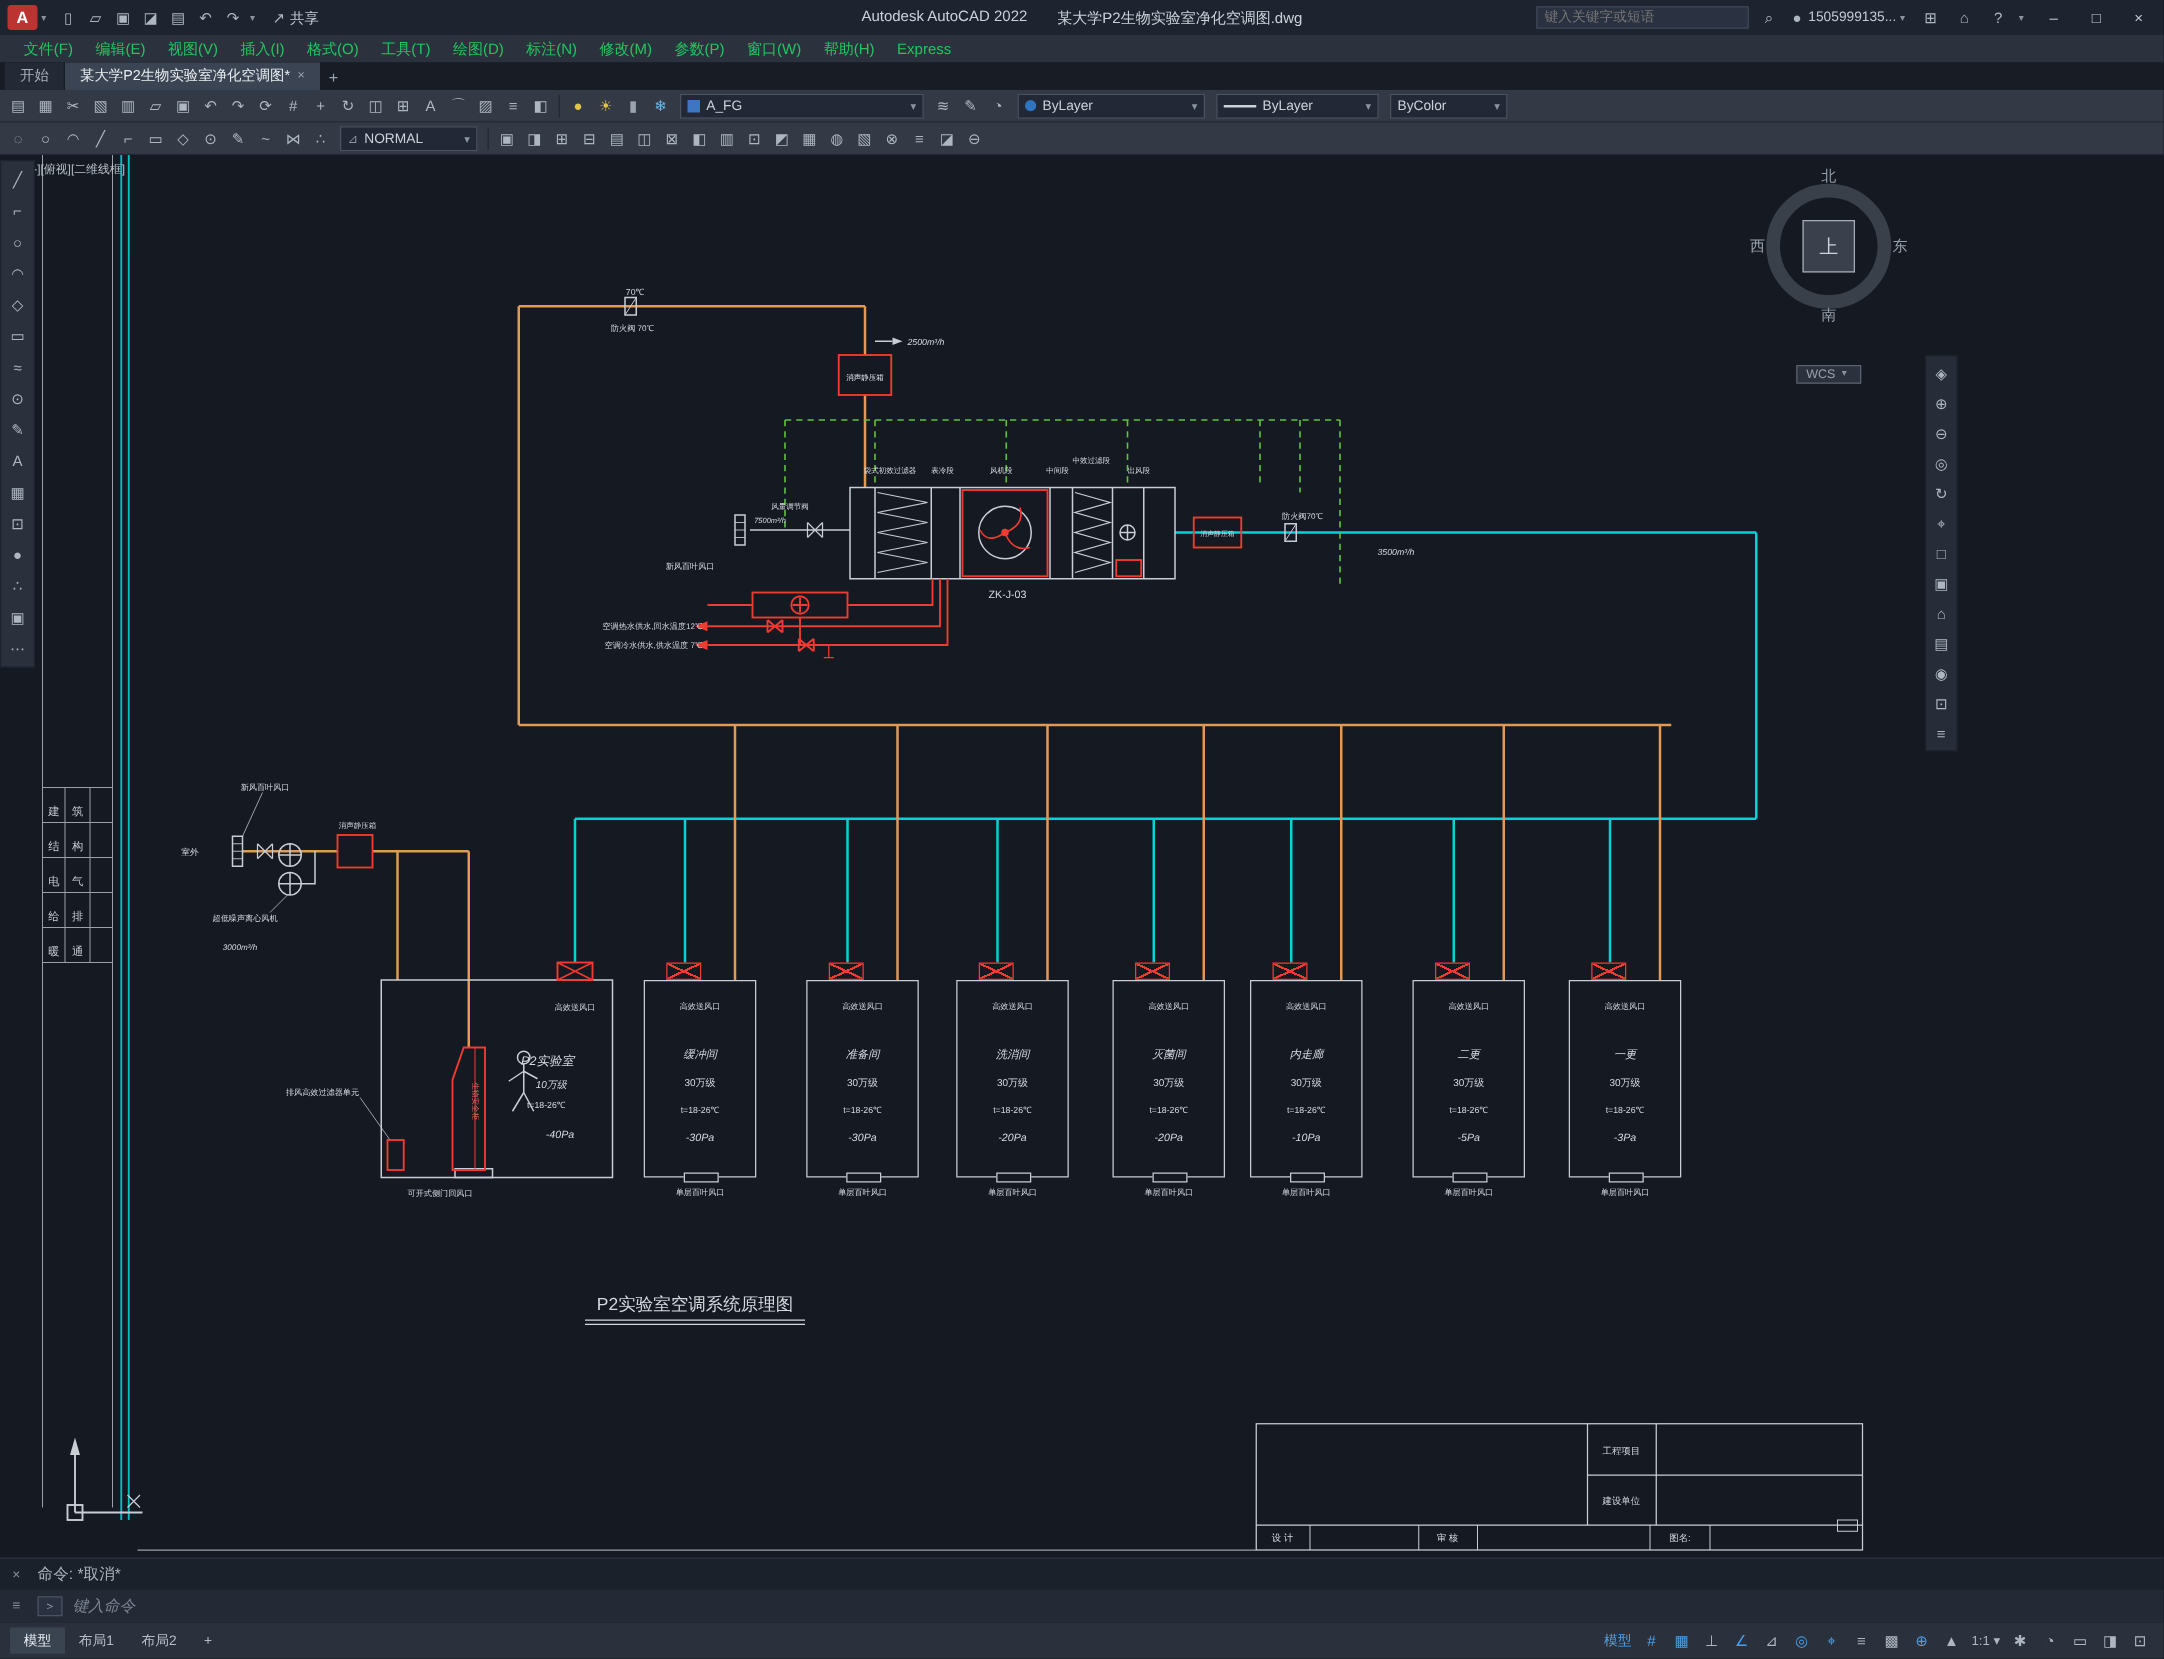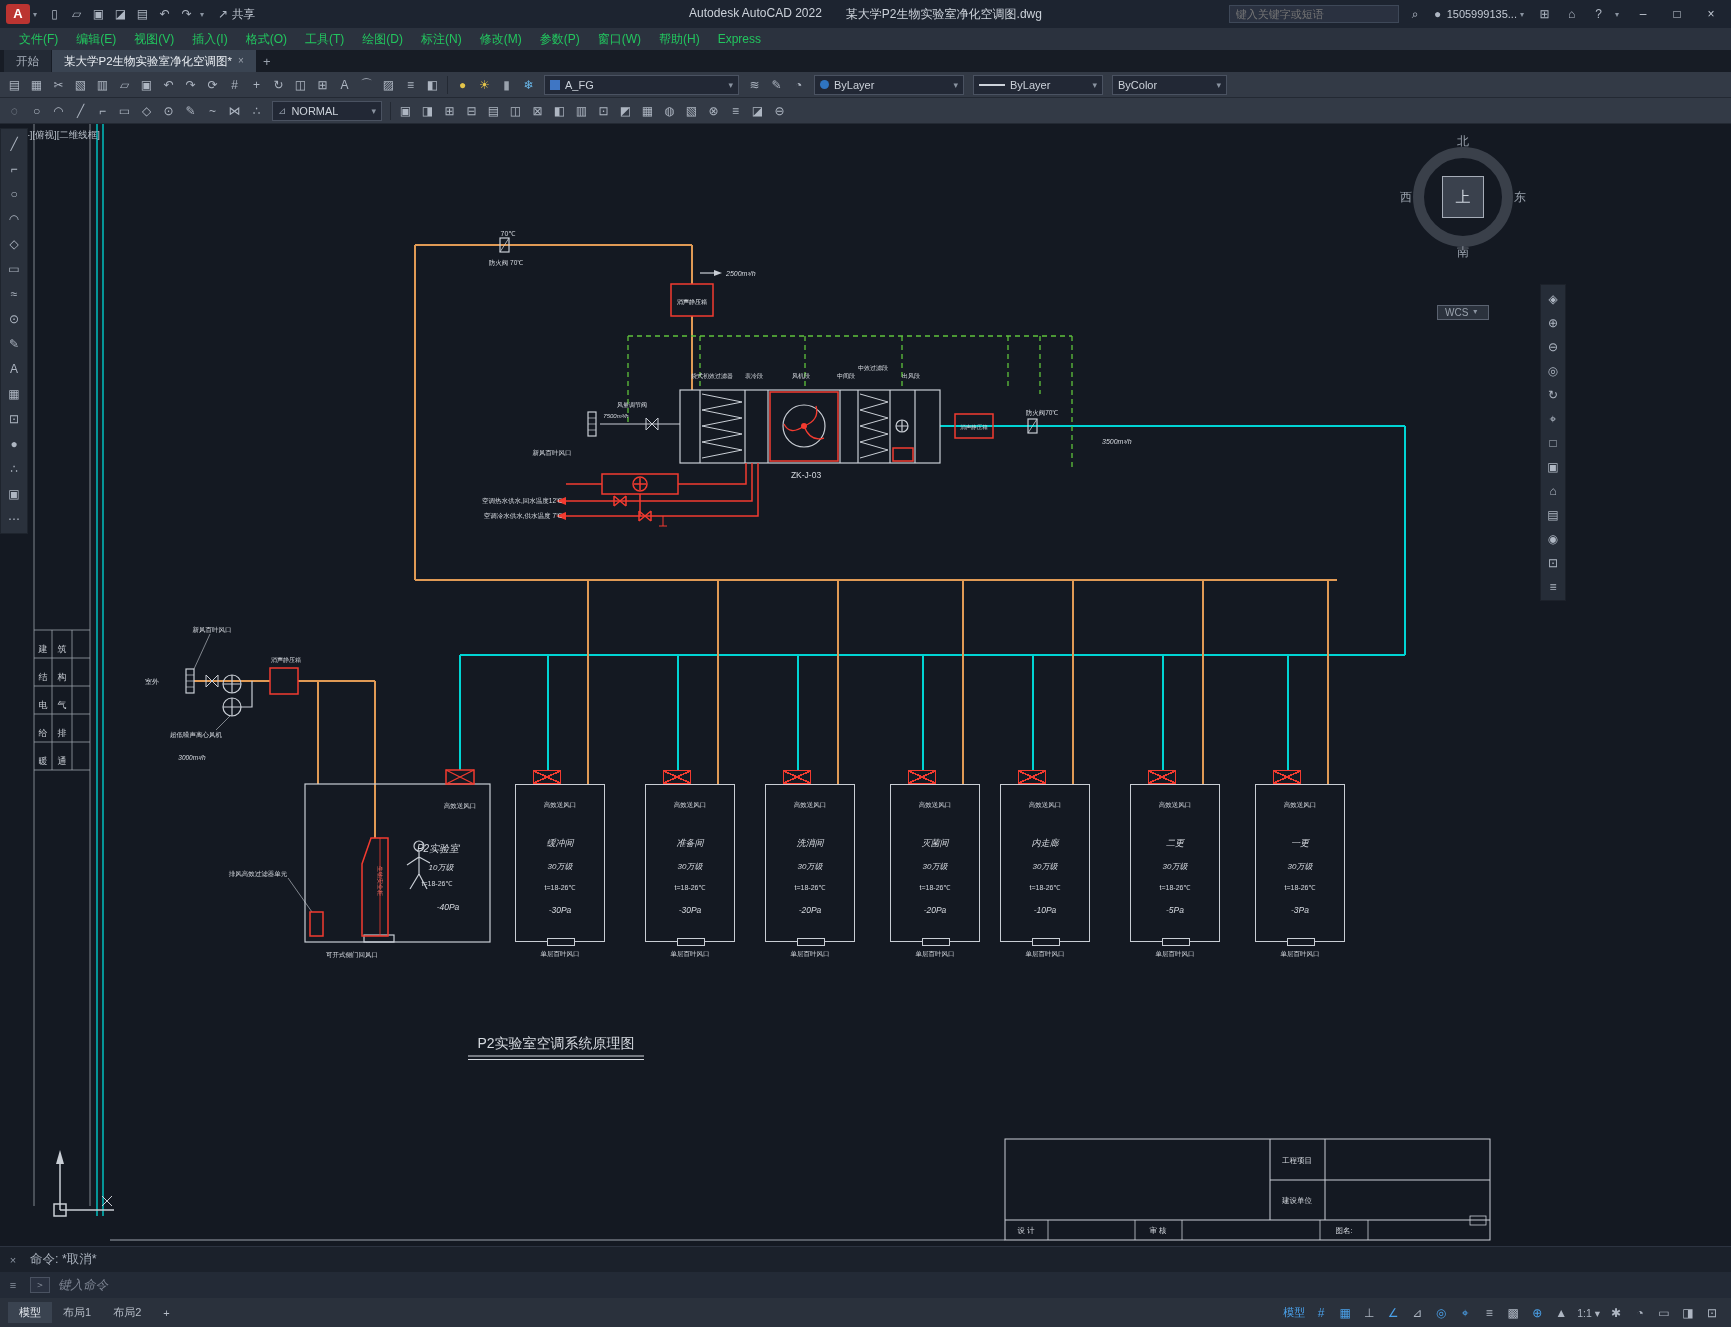--- a/index.html
+++ b/index.html
@@ -50,36 +50,36 @@
   .navbar .ico{width:22px;height:23px}
 
   .viewcube{position:absolute;left:1398px;top:8px;width:130px;height:130px;z-index:5}
   .vc-ring{position:absolute;left:15px;top:15px;width:100px;height:100px;border-radius:50%;border:11px solid rgba(114,122,134,.40)}
   .vc-face{position:absolute;left:44px;top:44px;width:42px;height:42px;background:#3a414d;border:1.5px solid #a6adb8;color:#ccd3dc;font-size:15px;display:flex;align-items:center;justify-content:center}
   .vc-lbl{position:absolute;font-size:12px;color:#99a1ac}
   .vc-n{top:1px;left:50%;transform:translateX(-50%)}
   .vc-s{bottom:1px;left:50%;transform:translateX(-50%)}
   .vc-w{left:2px;top:50%;transform:translateY(-50%)}
   .vc-e{right:2px;top:50%;transform:translateY(-50%)}
-  .wcs{position:absolute;left:1437px;top:181px;z-index:5;border:1px solid #5a6270;background:#2b323d;color:#9aa2ad;font-size:10px;padding:1px 7px;display:flex;gap:5px;align-items:flex-start}
+  .wcs{position:absolute;left:1437px;top:168px;z-index:5;border:1px solid #5a6270;background:#2b323d;color:#9aa2ad;font-size:10px;padding:1px 7px;display:flex;gap:5px;align-items:flex-start}
 
   
   .room{position:absolute;top:456px;height:390px}
   .pipe{position:absolute;width:2px}
   .pipe.orange{left:calc(50% + 27px);top:0;height:204px;background:#e09a55}
   .pipe.cyan{left:calc(50% - 13px);top:75px;height:115px;background:#00d4d4}
   .hepa{position:absolute;left:calc(50% - 27px);top:190px;width:28px;height:14px;border:1.5px solid #f23b30}
   .hepa::before{content:"";position:absolute;inset:0;background:linear-gradient(to top right,transparent 46%,#f23b30 46%,#f23b30 54%,transparent 54%)}
   .hepa::after{content:"";position:absolute;inset:0;background:linear-gradient(to bottom right,transparent 46%,#f23b30 46%,#f23b30 54%,transparent 54%)}
   .room-box{position:absolute;left:0;right:0;top:204px;height:158px;border:1px solid #c9ced5}
   .room-box::after{content:"";position:absolute;bottom:-5px;left:calc(50% - 13px);width:26px;height:6px;border:1px solid #c9ced5;background:#141922}
   .rl{position:absolute;left:0;right:0;text-align:center;color:#d6dae0}
   .rl.supply{top:16px;font-size:6.5px}
   .rl.name{top:52px;font-size:9px;font-style:italic}
-  .rl.grade{top:76px;font-size:8px;font-style:italic}
+  .rl.grade{top:76px;font-size:8px;}
   .rl.temp{top:98px;font-size:7px}
   .rl.pa{top:120px;font-size:8.5px;font-style:italic}
   .rl.louver{top:370px;font-size:6.5px}
 
   
   .cmd1{position:absolute;top:1246px;left:0;right:0;height:26px;background:#1b212b;border-top:1px solid #2c3340;display:flex;align-items:center;font-size:12.5px;color:#aab2bd;gap:8px;padding-left:4px;z-index:50}
   .cmd2{position:absolute;top:1272px;left:0;right:0;height:26px;background:#232a36;display:flex;align-items:center;font-size:12.5px;color:#7b8290;gap:8px;padding-left:4px;z-index:50}
   .cmdside{width:18px;text-align:center;color:#8a93a0;font-size:11px}
   .prompt-box{width:20px;height:16px;border:1px solid #4a5261;background:#2a3140;color:#9aa2ad;font-size:10px;display:flex;align-items:center;justify-content:center}
   .ghost{font-style:italic}
@@ -207,21 +207,21 @@
   <div class="combo" style="width:150px">
     <span class="dot" style="background:#2f74c0"></span>
     <span>ByLayer</span>
       <span class="arrow" style="margin-left:auto">▾</span>
   </div>
   <div class="combo" style="width:130px">
     <span class="chip line"></span>
     <span>ByLayer</span>
       <span class="arrow" style="margin-left:auto">▾</span>
   </div>
-  <div class="combo" style="width:115px">
+  <div class="combo" style="width:94px">
     <span>ByColor</span>
       <span class="arrow" style="margin-left:auto">▾</span>
   </div>
 </div>
 
 <div class="ribbon r2">
   <span style="display:flex;gap:1px">
 
   <span class="ico">◌</span>
       <span class="ico">○</span>

